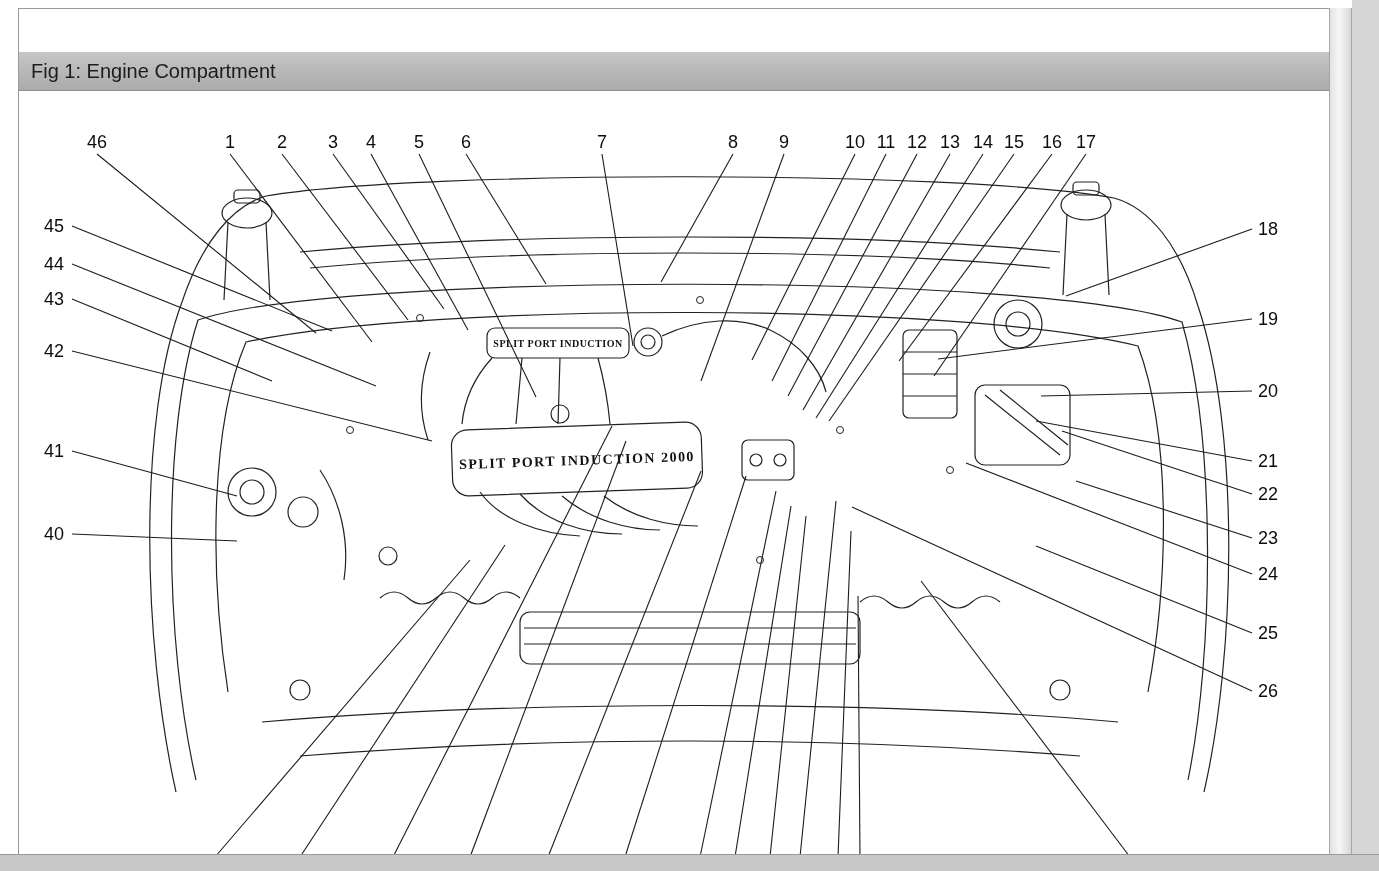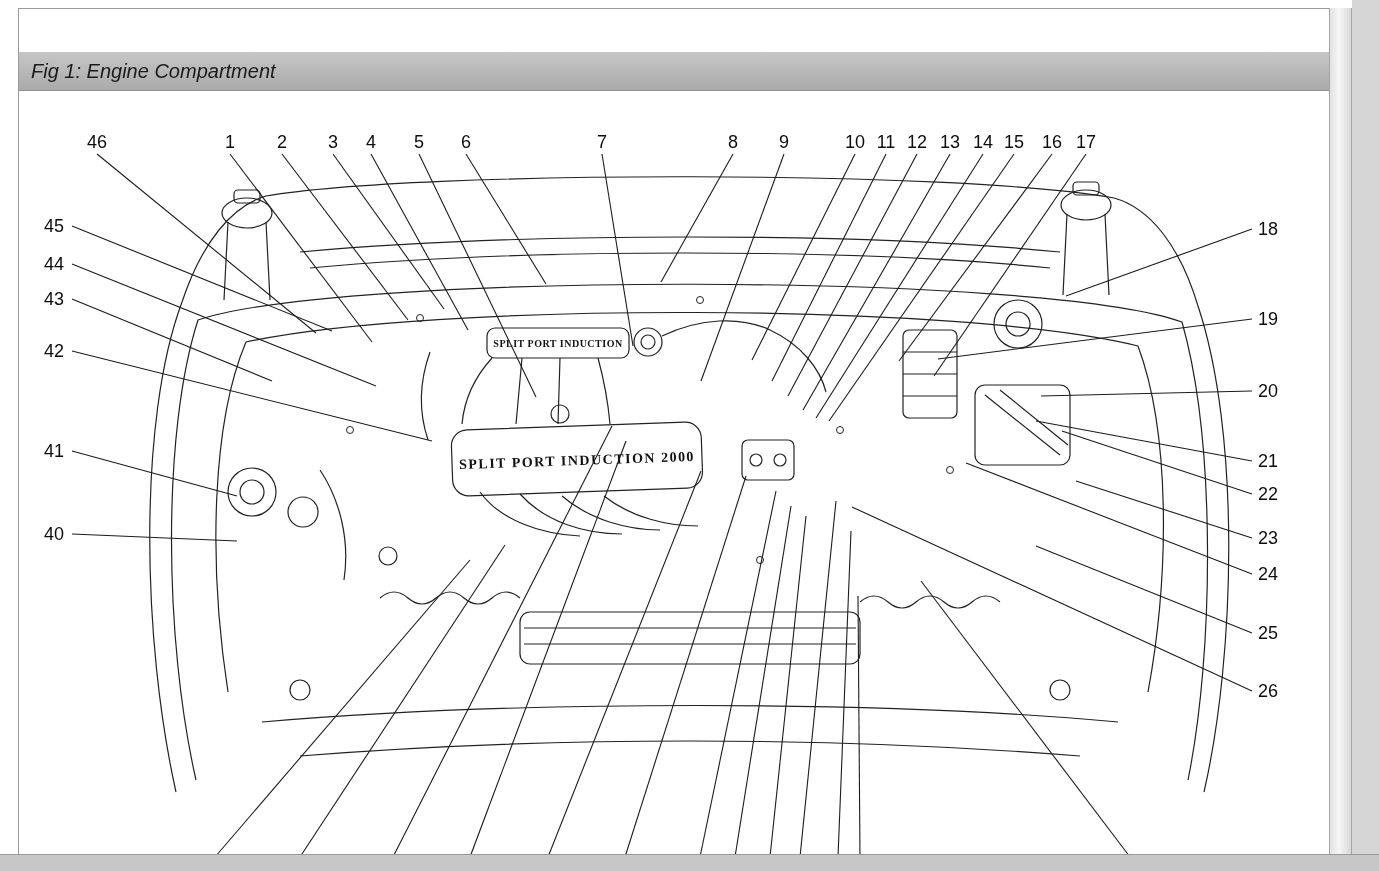--- a/index.html
+++ b/index.html
@@ -3,21 +3,21 @@
 <meta charset="utf-8">
 <style>
   html,body{margin:0;padding:0;background:#ffffff;}
   .page{position:relative;width:1379px;height:871px;background:#ffffff;overflow:hidden;
         font-family:"Liberation Sans",sans-serif;}
   .win-top-line{position:absolute;left:18px;top:8px;right:27px;height:1px;background:#9a9a9a;}
   .win-left-line{position:absolute;left:18px;top:8px;bottom:16px;width:1px;background:#9a9a9a;}
   .titlebar{position:absolute;left:19px;top:52px;width:1312px;height:39px;
             background:linear-gradient(#c6c6c6,#aaaaaa);
             display:flex;align-items:center;padding-left:12px;box-sizing:border-box;
-            font-size:20px;color:#1b1b1b;border-bottom:1px solid #8f8f8f;font-style:italic;}
+            font-size:20px;color:#1b1b1b;border-bottom:1px solid #8f8f8f;}
   .scrollbar{position:absolute;top:8px;bottom:16px;right:27px;width:21px;
              background:linear-gradient(90deg,#e2e2e2,#f6f6f6 45%,#d6d6d6);
              border-left:1px solid #a5a5a5;border-right:1px solid #a5a5a5;}
   .right-chrome{position:absolute;top:0;bottom:0;right:0;width:27px;background:#d6d6d6;}
   .bottom-chrome{position:absolute;left:0;right:0;bottom:0;height:16px;background:#c7c7c7;
                  border-top:1px solid #9a9a9a;}
   svg#diagram-svg{position:absolute;left:0;top:0;}
   .art{stroke:#222;fill:none;stroke-width:1.2;}
   .art .bolt{stroke-width:1;}
   .leader{stroke:#1c1c1c;stroke-width:1.1;}

